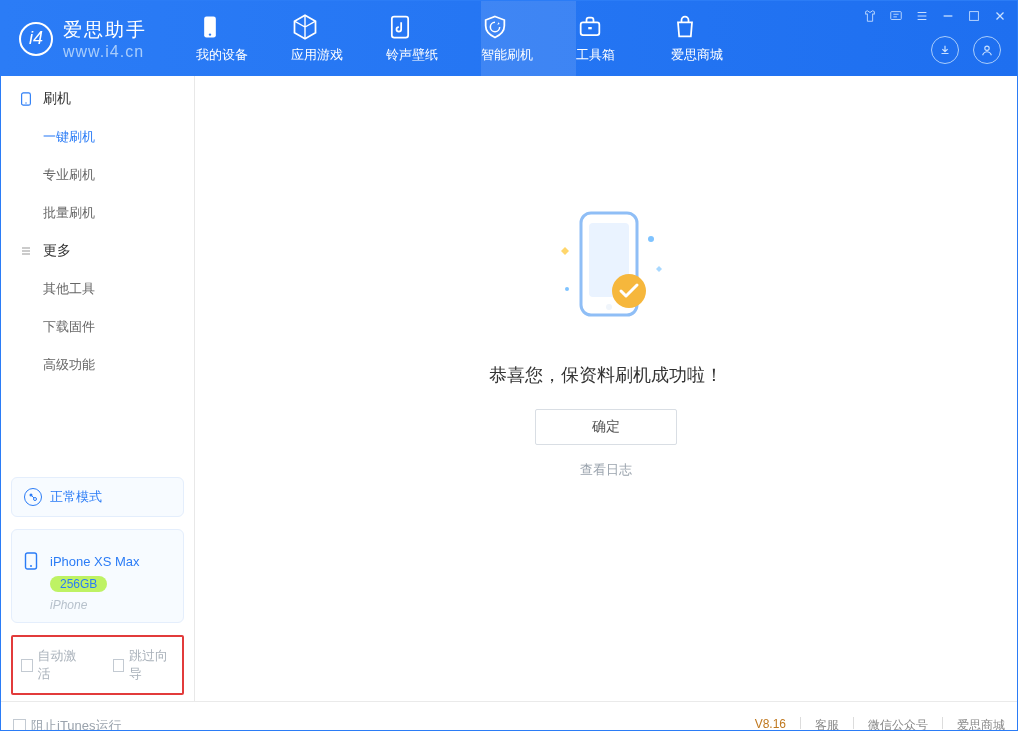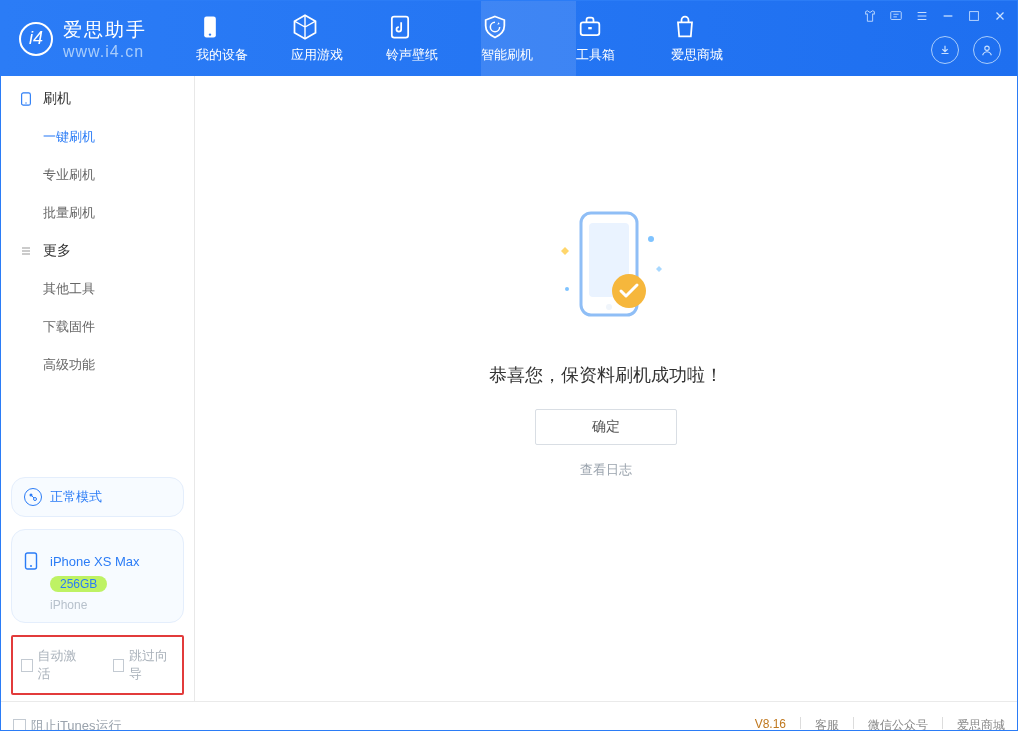--- a/index.html
+++ b/index.html
@@ -69,33 +69,33 @@
       display: flex; align-items: center;
       padding: 10px 18px; font-size: 14px; color: #333; font-weight: 500;
     }
     .side-group-header .gicon { width: 14px; height: 14px; margin-right: 10px; display: inline-flex; align-items: center; justify-content: center; }
     .side-item {
       padding: 10px 18px 10px 42px; font-size: 13px; color: #666; cursor: pointer;
     }
     .side-item.active { color: #2b7cf6; }
     .device-box {
       margin: 6px 10px; padding: 10px 12px;
-      border: 1px solid #e4eefc; border-radius: 14px;
+      border: 1px solid #e4eefc; border-radius: 6px;
       background: #f7fbff;
     }
     .device-mode { display: flex; align-items: center; color: #2b7cf6; font-size: 13px; }
     .device-mode .dicon { width: 18px; height: 18px; margin-right: 8px; border: 1.5px solid #2b7cf6; border-radius: 50%; display: inline-flex; align-items: center; justify-content: center; }
     .device-name { margin-top: 12px; display: flex; align-items: center; color: #2b7cf6; font-weight: 500; font-size: 13px;}
     .device-name .dicon2 { width: 18px; height: 18px; margin-right: 8px; display: inline-flex; }
     .device-storage {
       display: inline-block; margin-top: 6px; margin-left: 26px;
       background: #bef264; color: #2b7cf6; border-radius: 10px;
       padding: 1px 10px; font-size: 12px;
     }
-    .device-type { margin-top: 6px; margin-left: 26px; color: #b7c1cc; font-size: 12px; }
+    .device-type { margin-top: 6px; margin-left: 26px; color: #b7c1cc; font-size: 12px; font-style: italic; }
     .options-row { padding: 0 6px; }
     .options-highlight {
       border: 2px solid #e23b3b; border-radius: 2px;
       padding: 10px 8px; display: flex; gap: 30px; align-items: center;
       margin: 6px 4px;
     }
     .chk { display: flex; align-items: center; gap: 5px; color: #aab2bb; font-size: 13px; cursor: pointer;}
     .chkbox { width: 13px; height: 13px; border: 1px solid #c3cad2; background: #fff; display: inline-block; }
     .main { flex: 1; position: relative; }
     .center-block {

